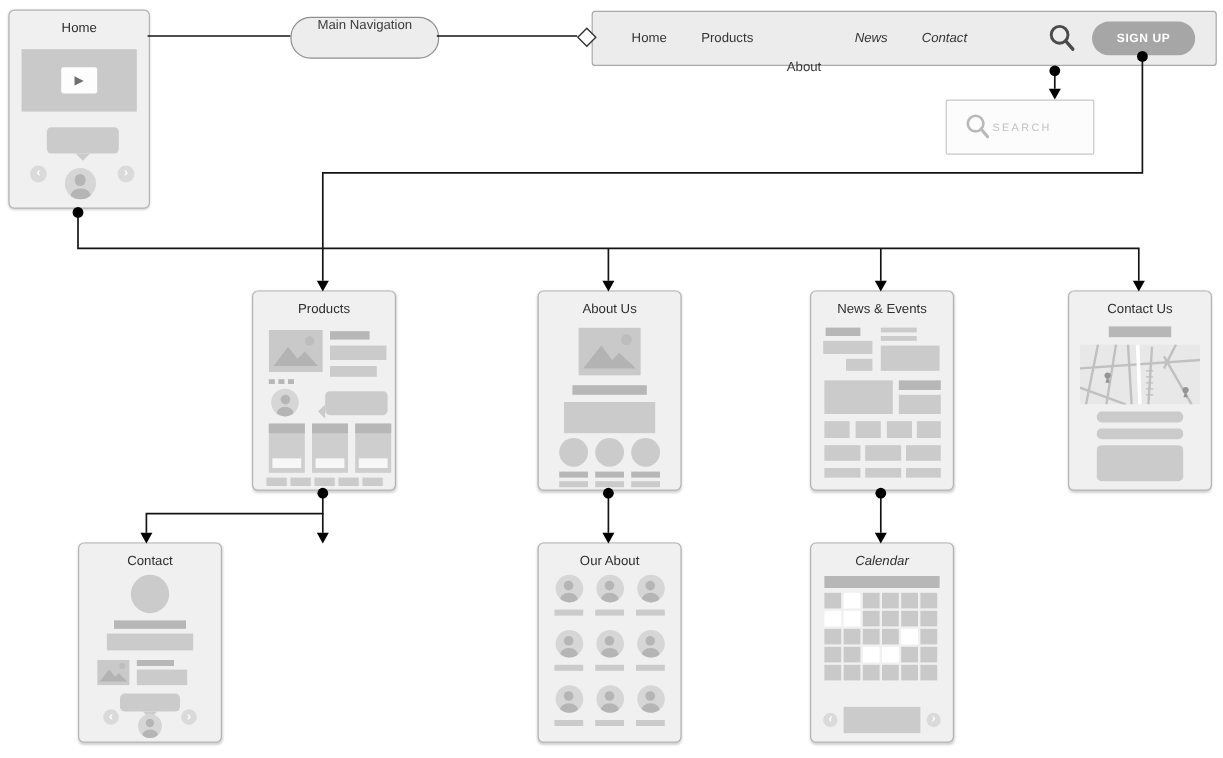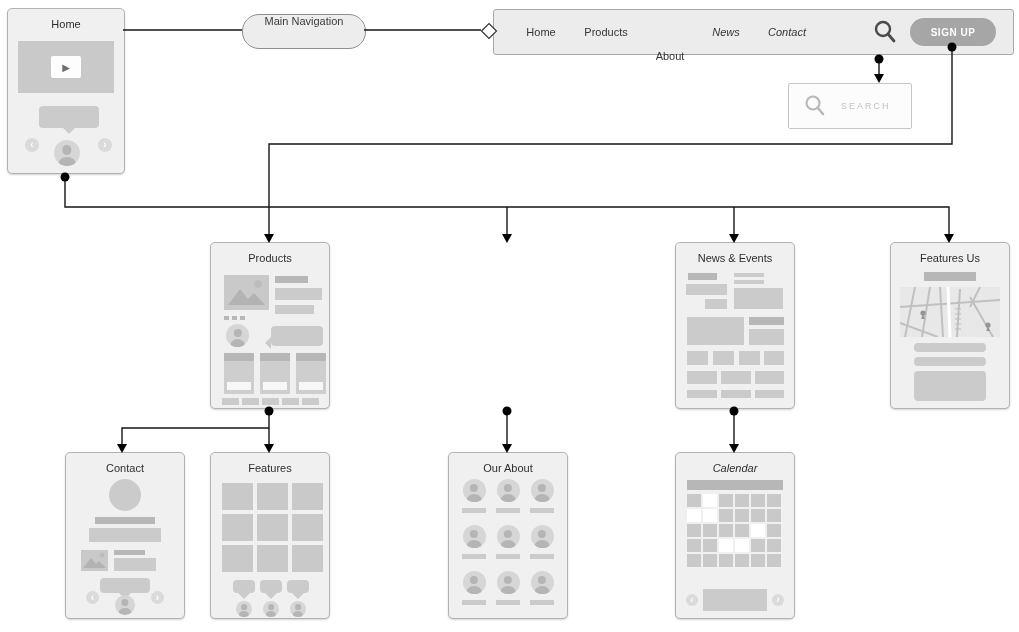--- a/index.html
+++ b/index.html
@@ -58,21 +58,21 @@
   .signup{position:absolute;left:416px;top:8px;width:86px;height:28px;background:#a6a6a6;
           border:none;border-radius:14px;color:#ffffff;font-size:10px;font-weight:bold;
           letter-spacing:.5px;font-family:"Liberation Sans",sans-serif;cursor:pointer;}
   .nav-search{position:absolute;left:378px;top:9px;width:26px;height:26px;cursor:pointer;}
 
   
   .searchbox{position:absolute;left:788px;top:83px;width:122px;height:44px;background:#fcfcfc;
              border:1px solid #c6c6c6;border-radius:2px;display:flex;align-items:center;
              z-index:2;}
   .searchbox .mag{margin-left:14px;}
-  .search-ph{margin-left:14px;font-size:9px;letter-spacing:2px;color:#c2c2c2;}
+  .search-ph{margin-left:0;font-size:9px;letter-spacing:2px;color:#c2c2c2;}
 
   
   .pcol{position:absolute;top:110px;width:30px;height:41px;background:#cecece;}
   .pcol .head{position:absolute;left:0;top:0;right:0;height:8px;background:#b7b7b7;}
   .pcol .btn{position:absolute;left:3px;right:3px;bottom:4px;height:8px;background:#f7f7f7;}
 
   
   .feat-grid{position:absolute;left:11px;top:30px;display:grid;
              grid-template-columns:repeat(3,31px);grid-auto-rows:27px;gap:4px;}
   .feat-cell{background:#c9c9c9;}
@@ -218,20 +218,39 @@
         <div class="head"></div>
         <div class="btn"></div>
       </div>
     <div class="ph" style="left:11px;top:155px;width:17px;height:7px;"></div>
     <div class="ph" style="left:31px;top:155px;width:17px;height:7px;"></div>
     <div class="ph" style="left:51px;top:155px;width:17px;height:7px;"></div>
     <div class="ph" style="left:71px;top:155px;width:17px;height:7px;"></div>
     <div class="ph" style="left:91px;top:155px;width:17px;height:7px;"></div>
   </div>
 
+  <div class="card" style="left:448px;top:242px;">
+    <div class="card-title">About Us</div>
+    <svg style="position:absolute;left:33px;top:30px;" width="52" height="40" viewBox="0 0 52 40">
+      <rect width="52" height="40" fill="#c9c9c9"></rect>
+        <circle cx="40" cy="10" r="4.5" fill="#bdbdbd"></circle>
+      <path d="M4 34 L19 15 L28 27 L34 21 L48 34 Z" fill="#b3b3b3"></path>
+    </svg>
+    <div class="ph dark" style="left:28px;top:78px;width:62px;height:8px;"></div>
+    <div class="ph" style="left:21px;top:92px;width:76px;height:26px;"></div>
+    <div class="circ" style="left:17px;top:122px;width:24px;height:24px;"></div>
+    <div class="circ" style="left:47px;top:122px;width:24px;height:24px;"></div>
+    <div class="circ" style="left:77px;top:122px;width:24px;height:24px;"></div>
+    <div class="ph dark" style="left:17px;top:150px;width:24px;height:5px;"></div>
+    <div class="ph" style="left:17px;top:158px;width:24px;height:5px;"></div>
+    <div class="ph dark" style="left:47px;top:150px;width:24px;height:5px;"></div>
+    <div class="ph" style="left:47px;top:158px;width:24px;height:5px;"></div>
+    <div class="ph dark" style="left:77px;top:150px;width:24px;height:5px;"></div>
+    <div class="ph" style="left:77px;top:158px;width:24px;height:5px;"></div>
+  </div>
 
   <div class="card" style="left:675px;top:242px;">
     <div class="card-title">News &amp; Events</div>
     <div class="ph dark" style="left:12px;top:30px;width:29px;height:7px;"></div>
     <div class="ph" style="left:10px;top:41px;width:41px;height:11px;"></div>
     <div class="ph" style="left:29px;top:56px;width:22px;height:10px;"></div>
     <div class="ph" style="left:58px;top:30px;width:30px;height:4px;"></div>
     <div class="ph" style="left:58px;top:37px;width:30px;height:4px;"></div>
     <div class="ph" style="left:58px;top:45px;width:49px;height:21px;"></div>
     <div class="ph" style="left:11px;top:74px;width:57px;height:28px;"></div>
@@ -243,21 +262,21 @@
     <div class="ph" style="left:88px;top:108px;width:20px;height:14px;"></div>
     <div class="ph" style="left:11px;top:128px;width:30px;height:13px;"></div>
     <div class="ph" style="left:45px;top:128px;width:30px;height:13px;"></div>
     <div class="ph" style="left:79px;top:128px;width:29px;height:13px;"></div>
     <div class="ph" style="left:11px;top:147px;width:30px;height:8px;"></div>
     <div class="ph" style="left:45px;top:147px;width:30px;height:8px;"></div>
     <div class="ph" style="left:79px;top:147px;width:29px;height:8px;"></div>
   </div>
 
   <div class="card" style="left:890px;top:242px;">
-    <div class="card-title">Features Us</div>
+    <div class="card-title">Contact Us</div>
     <div class="ph dark" style="left:33px;top:29px;width:52px;height:9px;"></div>
     <svg style="position:absolute;left:9px;top:44px;" width="100" height="50" viewBox="0 0 100 50">
       <rect width="100" height="50" fill="#e8e8e8"></rect>
       <g stroke="#c0c0c0" stroke-width="2" fill="none">
         <path d="M15 0 L5 50"></path>
           <path d="M30 0 L22 50"></path>
           <path d="M60 2 L57 50"></path>
         <path d="M0 20 L100 13"></path>
           <path d="M0 36 L38 50"></path>
           <path d="M70 10 L93 50"></path>
@@ -297,40 +316,20 @@
     <div class="bubble tail-down" style="left:34px;top:125px;width:50px;height:15px;"></div>
     <div class="chev" style="left:20px;top:138px;width:13px;height:13px;">
         <span>‹</span>
       </div>
     <div class="chev" style="left:85px;top:138px;width:13px;height:13px;">
         <span>›</span>
       </div>
     <div class="avatar" style="left:49px;top:142px;width:20px;height:20px;"></div>
   </div>
 
-  <div class="card" style="left:210px;top:452px;">
-    <div class="card-title">Features</div>
-    <div class="feat-grid">
-      <div class="feat-cell"></div>
-      <div class="feat-cell"></div>
-      <div class="feat-cell"></div>
-      <div class="feat-cell"></div>
-      <div class="feat-cell"></div>
-      <div class="feat-cell"></div>
-      <div class="feat-cell"></div>
-      <div class="feat-cell"></div>
-      <div class="feat-cell"></div>
-    </div>
-    <div class="bubble tail-down" style="left:22px;top:127px;width:22px;height:13px;"></div>
-    <div class="bubble tail-down" style="left:49px;top:127px;width:22px;height:13px;"></div>
-    <div class="bubble tail-down" style="left:76px;top:127px;width:22px;height:13px;"></div>
-    <div class="avatar" style="left:25px;top:148px;width:16px;height:16px;"></div>
-    <div class="avatar" style="left:52px;top:148px;width:16px;height:16px;"></div>
-    <div class="avatar" style="left:79px;top:148px;width:16px;height:16px;"></div>
-  </div>
 
   <div class="card" style="left:448px;top:452px;">
     <div class="card-title">Our About</div>
     <div class="team-grid">
       <div class="team-cell">
           <div class="avatar"></div>
           <div class="tbar"></div>
         </div>
       <div class="team-cell">
           <div class="avatar"></div>

